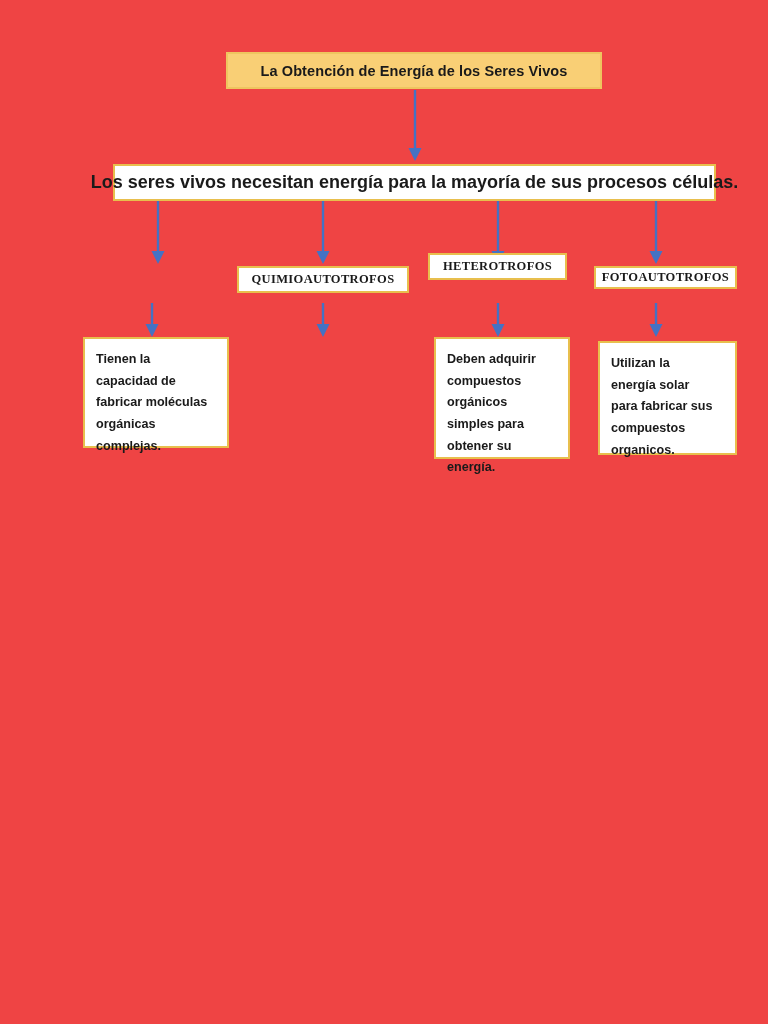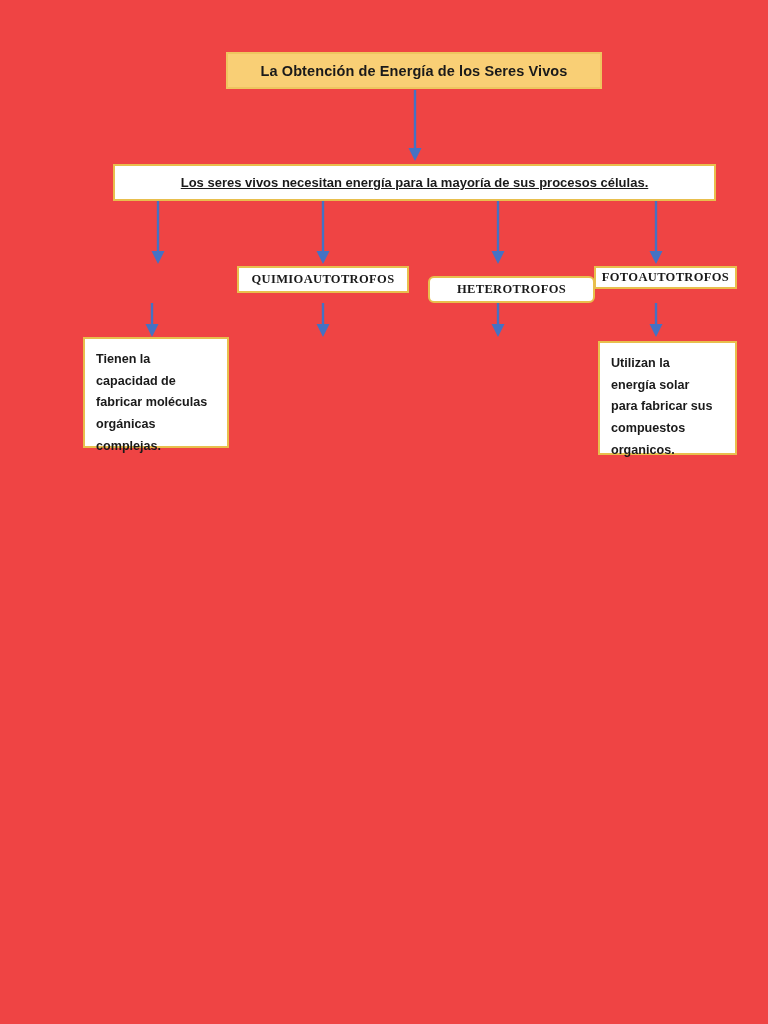--- a/index.html
+++ b/index.html
@@ -43,25 +43,24 @@
     letter-spacing: 0.1px;
     white-space: nowrap;
   }
 
   .statement-box {
     display: flex;
     align-items: center;
     justify-content: center;
   }
   .statement-text {
-    font-size: 13px;
+    font-size: 18px;
     font-weight: 600;
     color: #1a1a1a;
     white-space: nowrap;
-    text-decoration: underline;
   }
 
   .cat-box {
     display: flex;
     align-items: center;
     justify-content: center;
   }
   .cat-text {
     font-family: "Liberation Serif", serif;
     font-size: 12.5px;
@@ -124,21 +123,21 @@
   <svg class="arrow" style="left:644px; top:201px;" width="24" height="66" viewBox="0 0 24 66">
     <line x1="12" y1="0" x2="12" y2="54" stroke="#4472c4" stroke-width="2.4"></line>
     <polygon points="12,63 5.5,50 18.5,50" fill="#4472c4"></polygon>
   </svg>
 
 
   <div class="box cat-box" style="left:237px; top:266px; width:172px; height:27px;">
     <span class="cat-text">QUIMIOAUTOTROFOS</span>
   </div>
 
-  <div class="box cat-box" style="left:428px; top:276px; width:167px; height:27px;border-radius:6px;">
+  <div class="box cat-box" style="left:428px; top:253px; width:139px; height:27px;">
     <span class="cat-text">HETEROTROFOS</span>
   </div>
 
   <div class="box cat-box" style="left:594px; top:266px; width:143px; height:23px;">
     <span class="cat-text">FOTOAUTOTROFOS</span>
   </div>
 
   <svg class="arrow" style="left:140px; top:303px;" width="24" height="36" viewBox="0 0 24 36">
     <line x1="12" y1="0" x2="12" y2="25" stroke="#4472c4" stroke-width="2.4"></line>
     <polygon points="12,34 5.5,21 18.5,21" fill="#4472c4"></polygon>
@@ -157,18 +156,21 @@
   <svg class="arrow" style="left:644px; top:303px;" width="24" height="36" viewBox="0 0 24 36">
     <line x1="12" y1="0" x2="12" y2="25" stroke="#4472c4" stroke-width="2.4"></line>
     <polygon points="12,34 5.5,21 18.5,21" fill="#4472c4"></polygon>
   </svg>
 
   <div class="box desc-box" style="left:83px; top:337px; width:146px; height:111px;">
     <span class="desc-text">Tienen la capacidad de fabricar moléculas orgánicas complejas.</span>
   </div>
 
 
+  <div class="box desc-box" style="left:434px; top:337px; width:136px; height:122px;">
+    <span class="desc-text">Deben adquirir compuestos orgánicos simples para obtener su energía.</span>
+  </div>
 
   <div class="box desc-box" style="left:598px; top:341px; width:139px; height:114px;">
     <span class="desc-text">Utilizan la energía solar para fabricar sus compuestos organicos.</span>
   </div>
 
 </div>
 
 </body></html>

